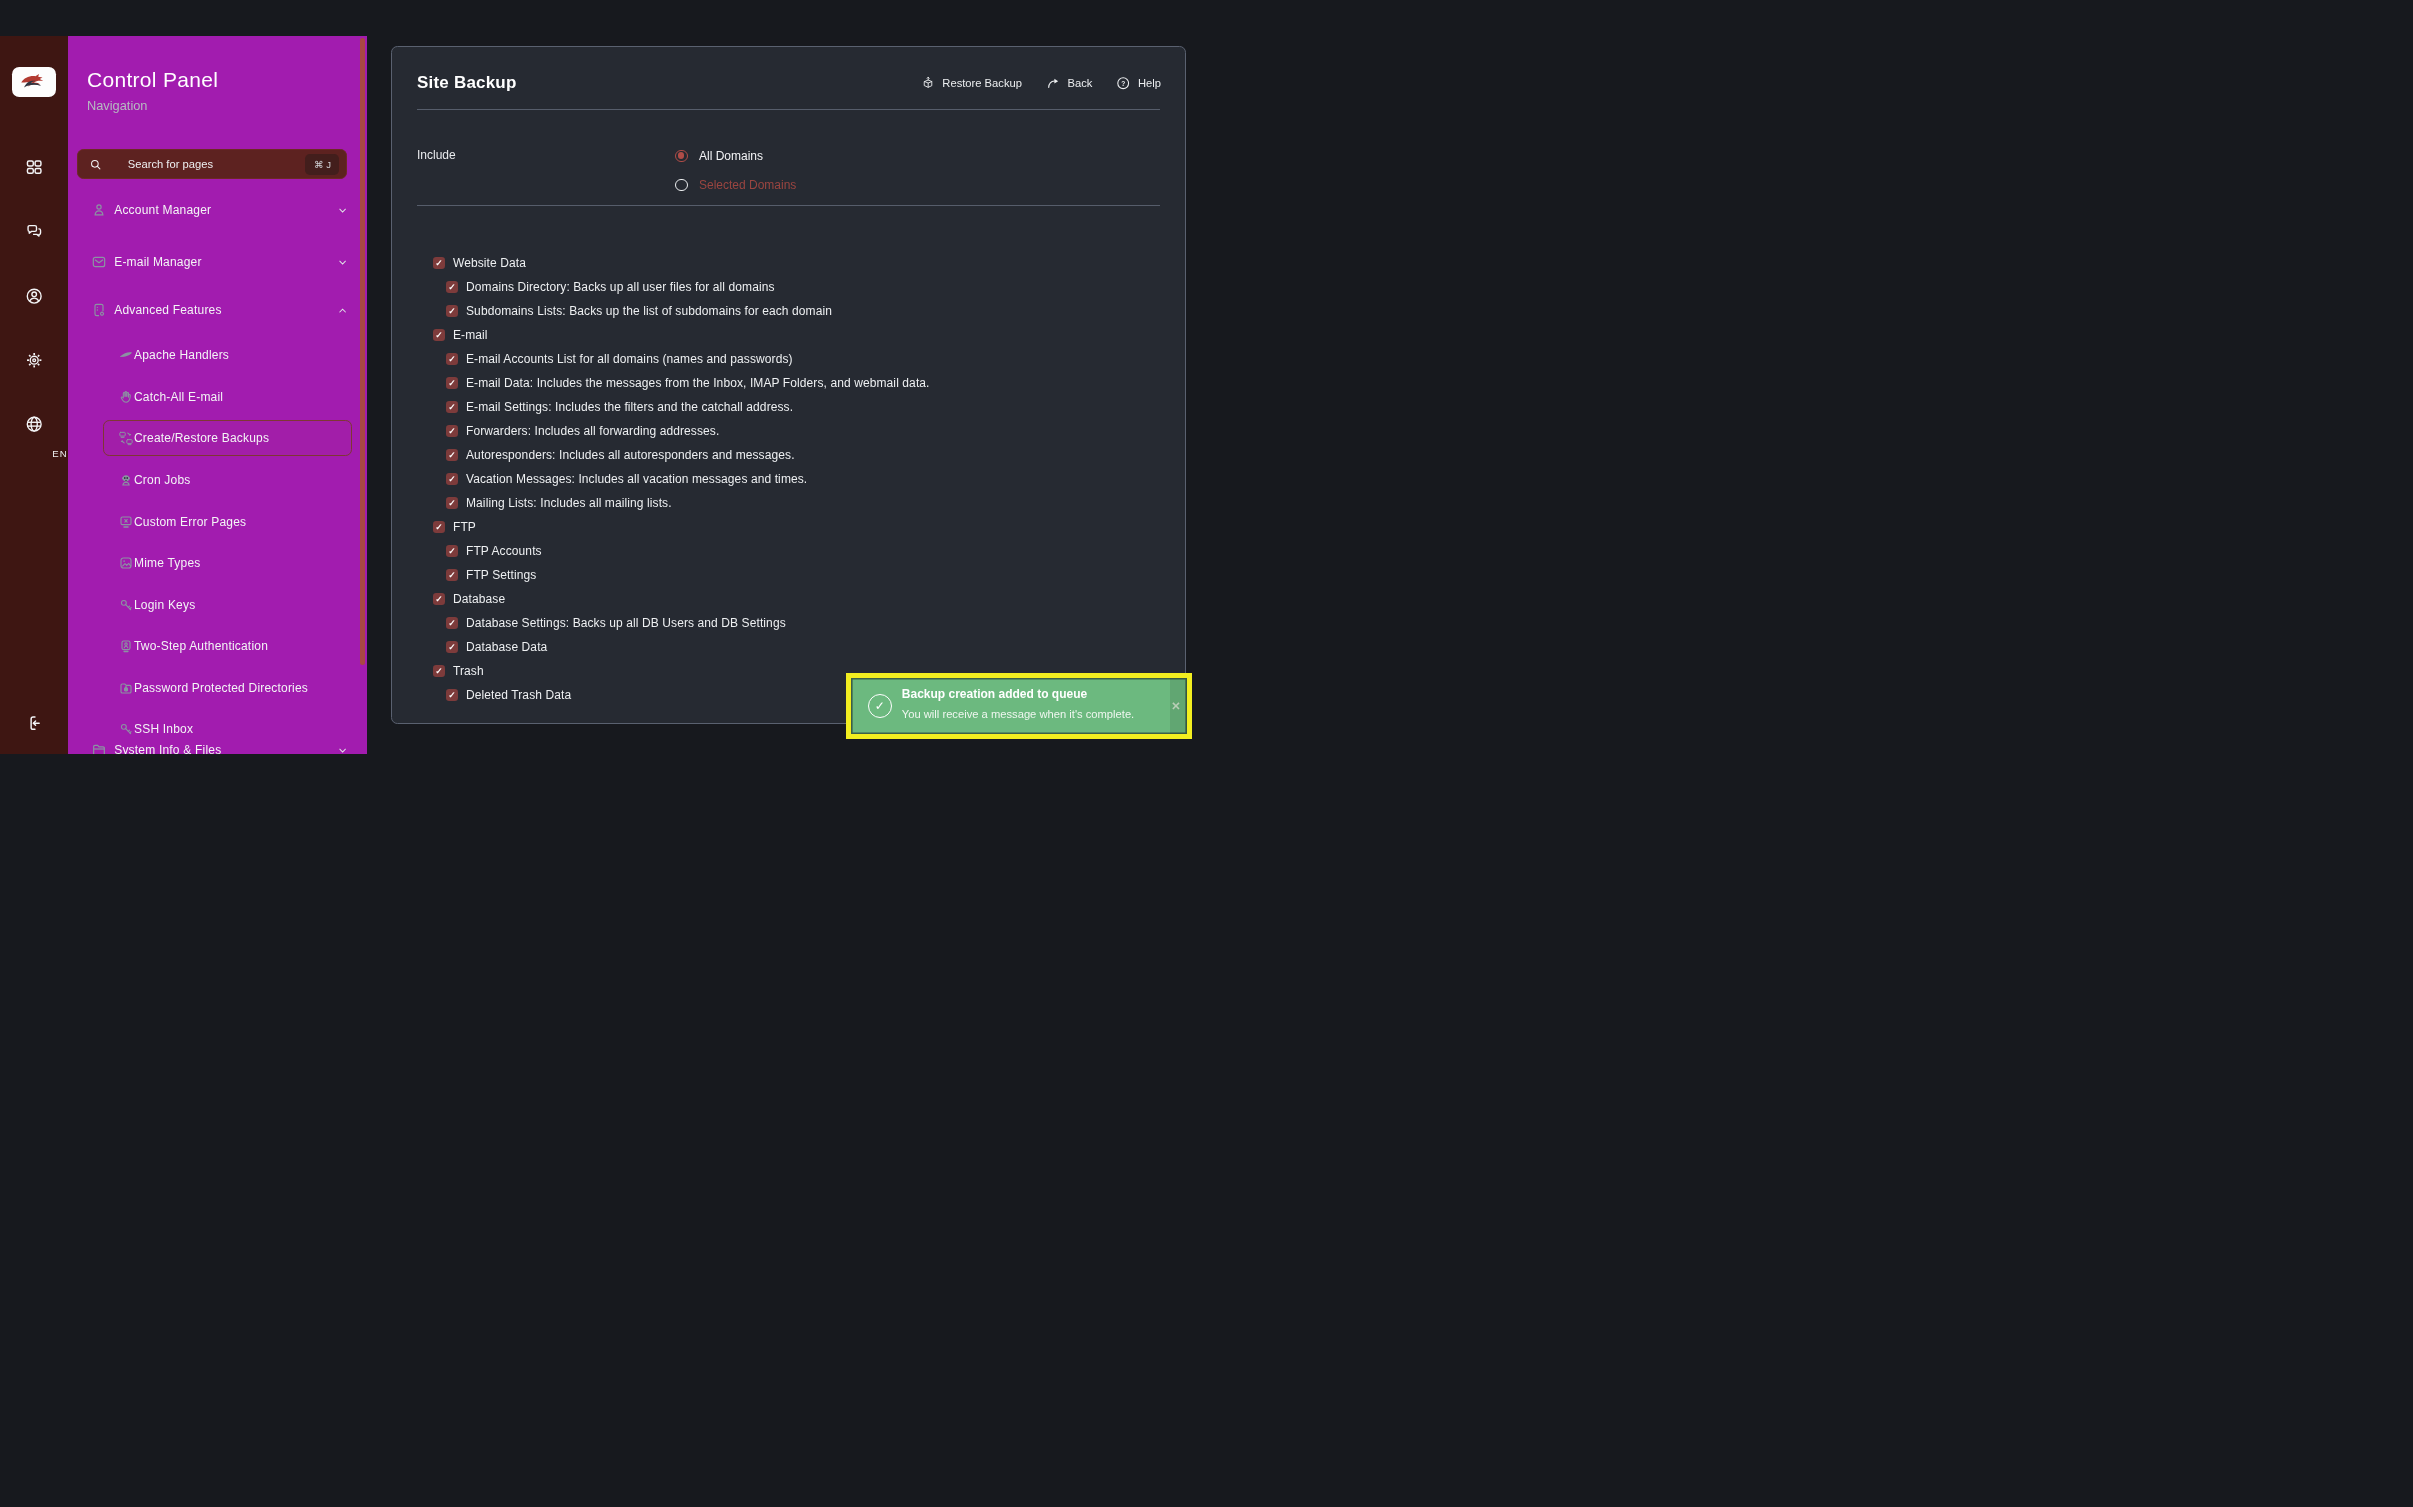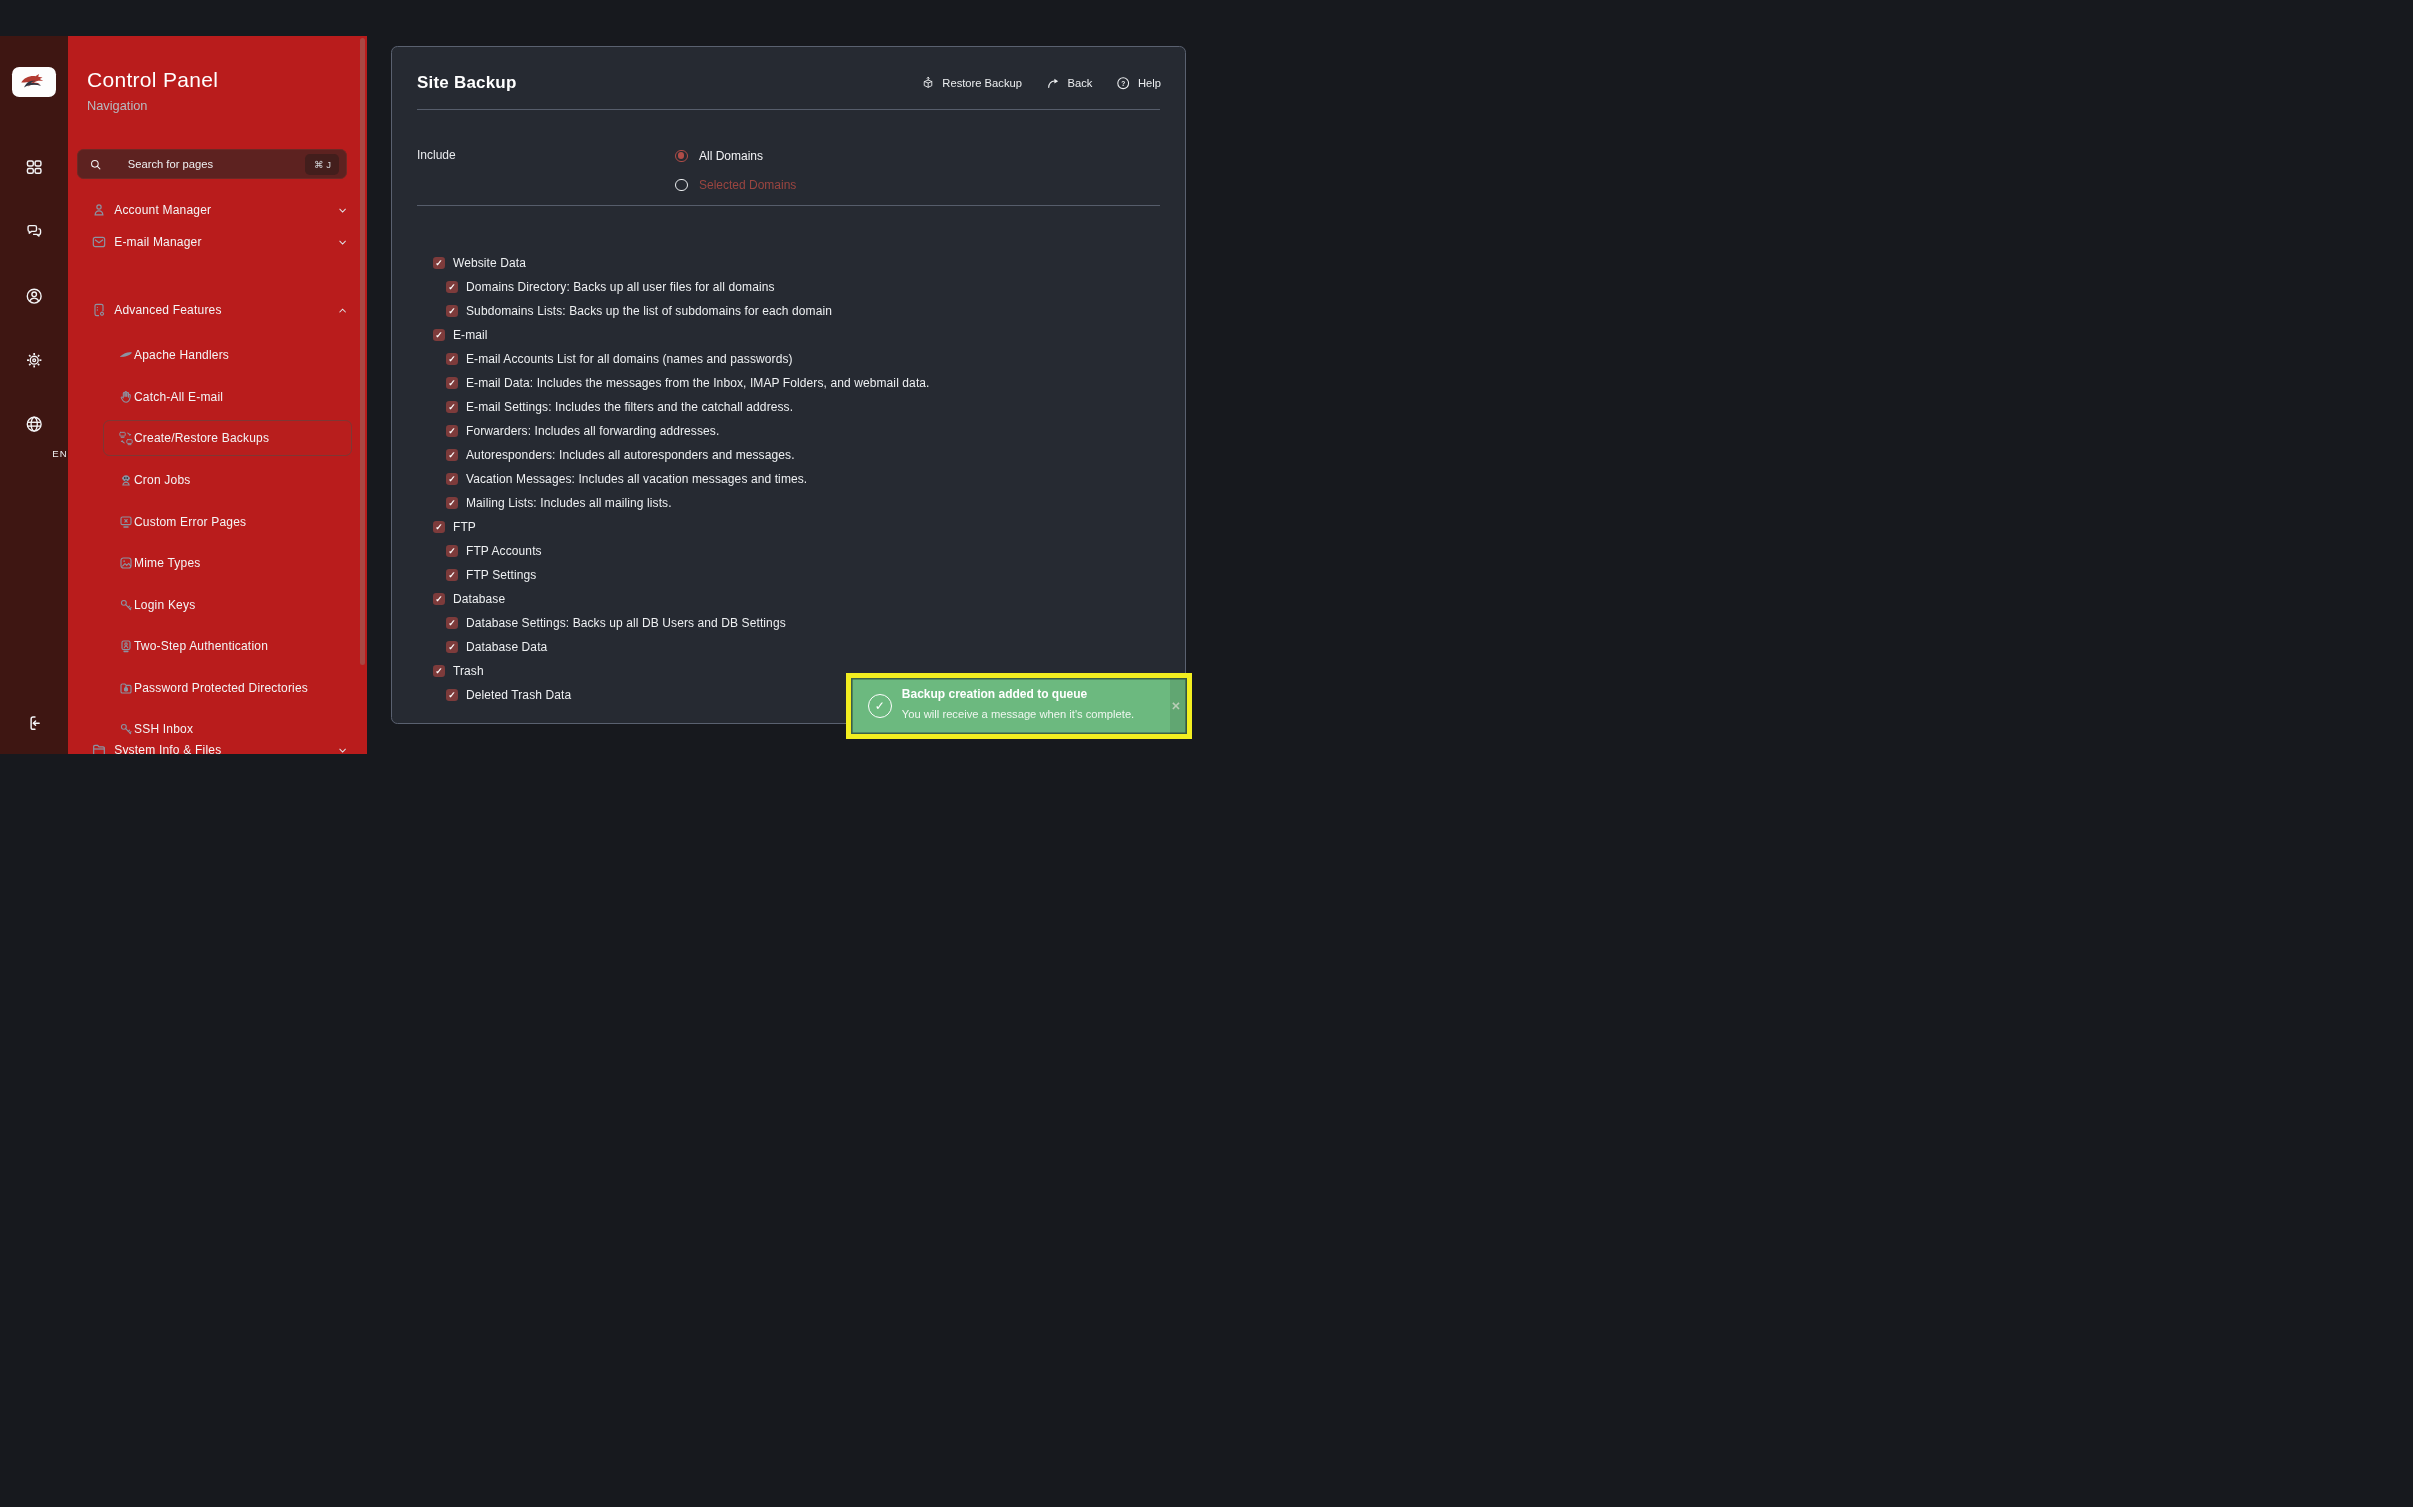--- a/index.html
+++ b/index.html
@@ -20,21 +20,21 @@
   
   #sidebar { position:absolute; left:0; top:36px; width:68px; height:718px; background:#3e1612; z-index:4; }
   #logo { position:absolute; left:12px; top:31px; width:44px; height:30px; background:#fdfdfd; border-radius:7.2px;
     display:flex; align-items:center; justify-content:center; cursor:pointer; }
   .sb-ic { position:absolute; left:0; width:68px; height:27px; display:flex; justify-content:center; align-items:center;
     color:#f4f5f7; cursor:pointer; }
   .sb-ic svg { width:18.4px; height:18.4px; }
   #lang { position:absolute; left:0; top:412px; width:68px; text-align:right; font-size:9.6px; letter-spacing:1.2px; color:#eef0f2; }
 
   
-  #nav { position:absolute; left:68px; top:36px; width:299px; height:814px; background:#b91c1c; z-index:3; }
+  #nav { position:absolute; left:68px; top:36px; width:299px; height:814px; background:#a21caf; z-index:3; }
   #nav-scroll { position:absolute; right:1.6px; top:2.4px; width:5.6px; height:627px; background:#a94743; border-radius:3.2px; cursor:pointer; }
   #nav-title { position:absolute; left:19px; top:32px; font-size:21px; font-weight:500; letter-spacing:0.3px; color:#ffffff; }
   #nav-sub { position:absolute; left:19px; top:62px; font-size:12.8px; color:#b6bac1; }
   #searchbox { position:absolute; left:8.8px; top:113px; width:270px; height:30px; background:#5d2220; border:0.8px solid #6d2925;
     border-radius:6.4px; display:flex; align-items:center; cursor:text; }
   #searchbox svg { width:12.8px; height:12.8px; color:#f2f3f4; margin-left:11.2px; flex:none; }
   #searchbox .ph { margin-left:26px; font-size:11.2px; color:#eef0f1; flex:1; }
   #searchbox .kbd { margin-right:6.4px; background:#431e1c; border-radius:4.8px; width:34px; height:21px;
     font-size:9.6px; color:#d3d5d8; display:flex; align-items:center; justify-content:center; }
 
@@ -175,21 +175,21 @@
           <svg viewBox="0 0 24 24" fill="none" stroke="currentColor" stroke-width="1.8">
             <circle cx="12" cy="7.5" r="3.2"></circle>
             <path d="M6.2 19.4c.4-4 2.8-6 5.8-6s5.4 2 5.8 6z"></path>
           </svg>
         </span>
       <span class="nlabel">Account Manager</span>
       <span class="chev"><svg viewBox="0 0 24 24" fill="none" stroke="currentColor" stroke-width="2.2" stroke-linecap="round">
             <polyline points="6,9 12,15 18,9"></polyline>
           </svg></span>
     </div>
-    <div class="nav-item nav-top" style="top:188px">
+    <div class="nav-item nav-top" style="top:208px">
       <span class="nicon">
           <svg viewBox="0 0 24 24" fill="none" stroke="currentColor" stroke-width="1.8" stroke-linejoin="round">
             <rect x="3.5" y="5" width="17" height="14" rx="3"></rect>
             <polyline points="6,8.5 12,13 18,8.5"></polyline>
           </svg>
         </span>
       <span class="nlabel">E-mail Manager</span>
       <span class="chev"><svg viewBox="0 0 24 24" fill="none" stroke="currentColor" stroke-width="2.2" stroke-linecap="round">
             <polyline points="6,9 12,15 18,9"></polyline>
           </svg></span>

